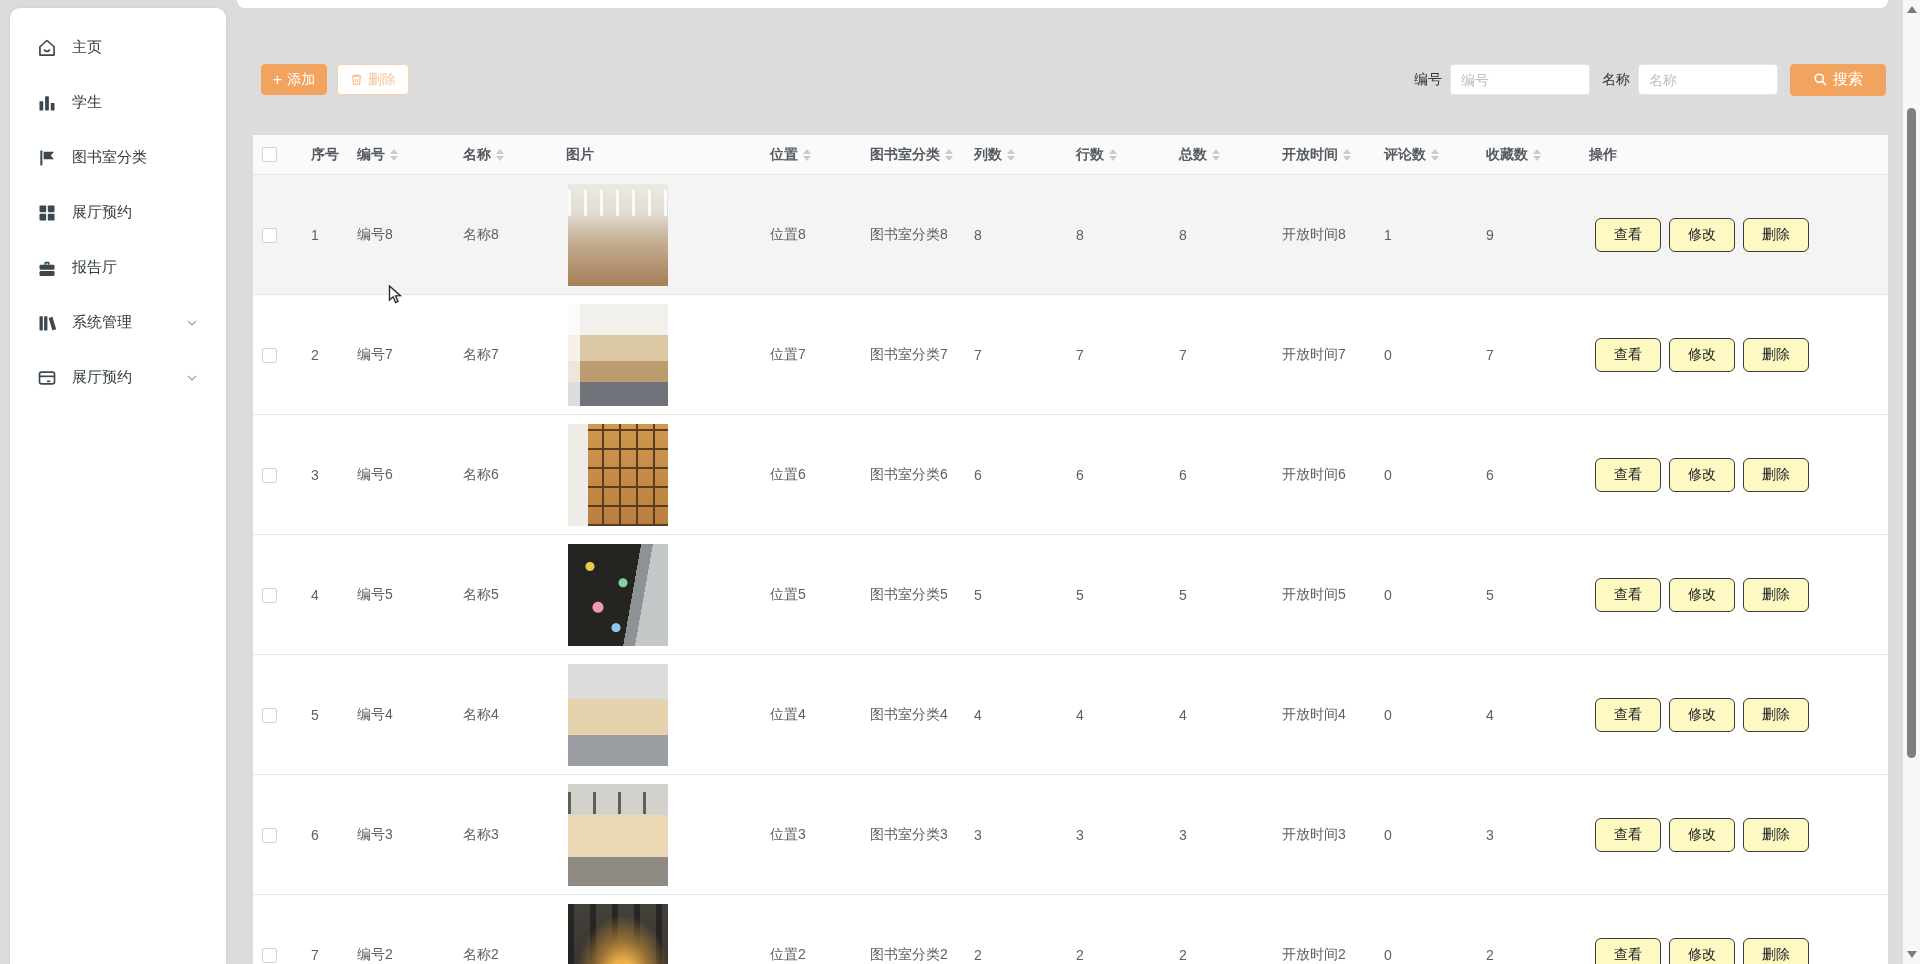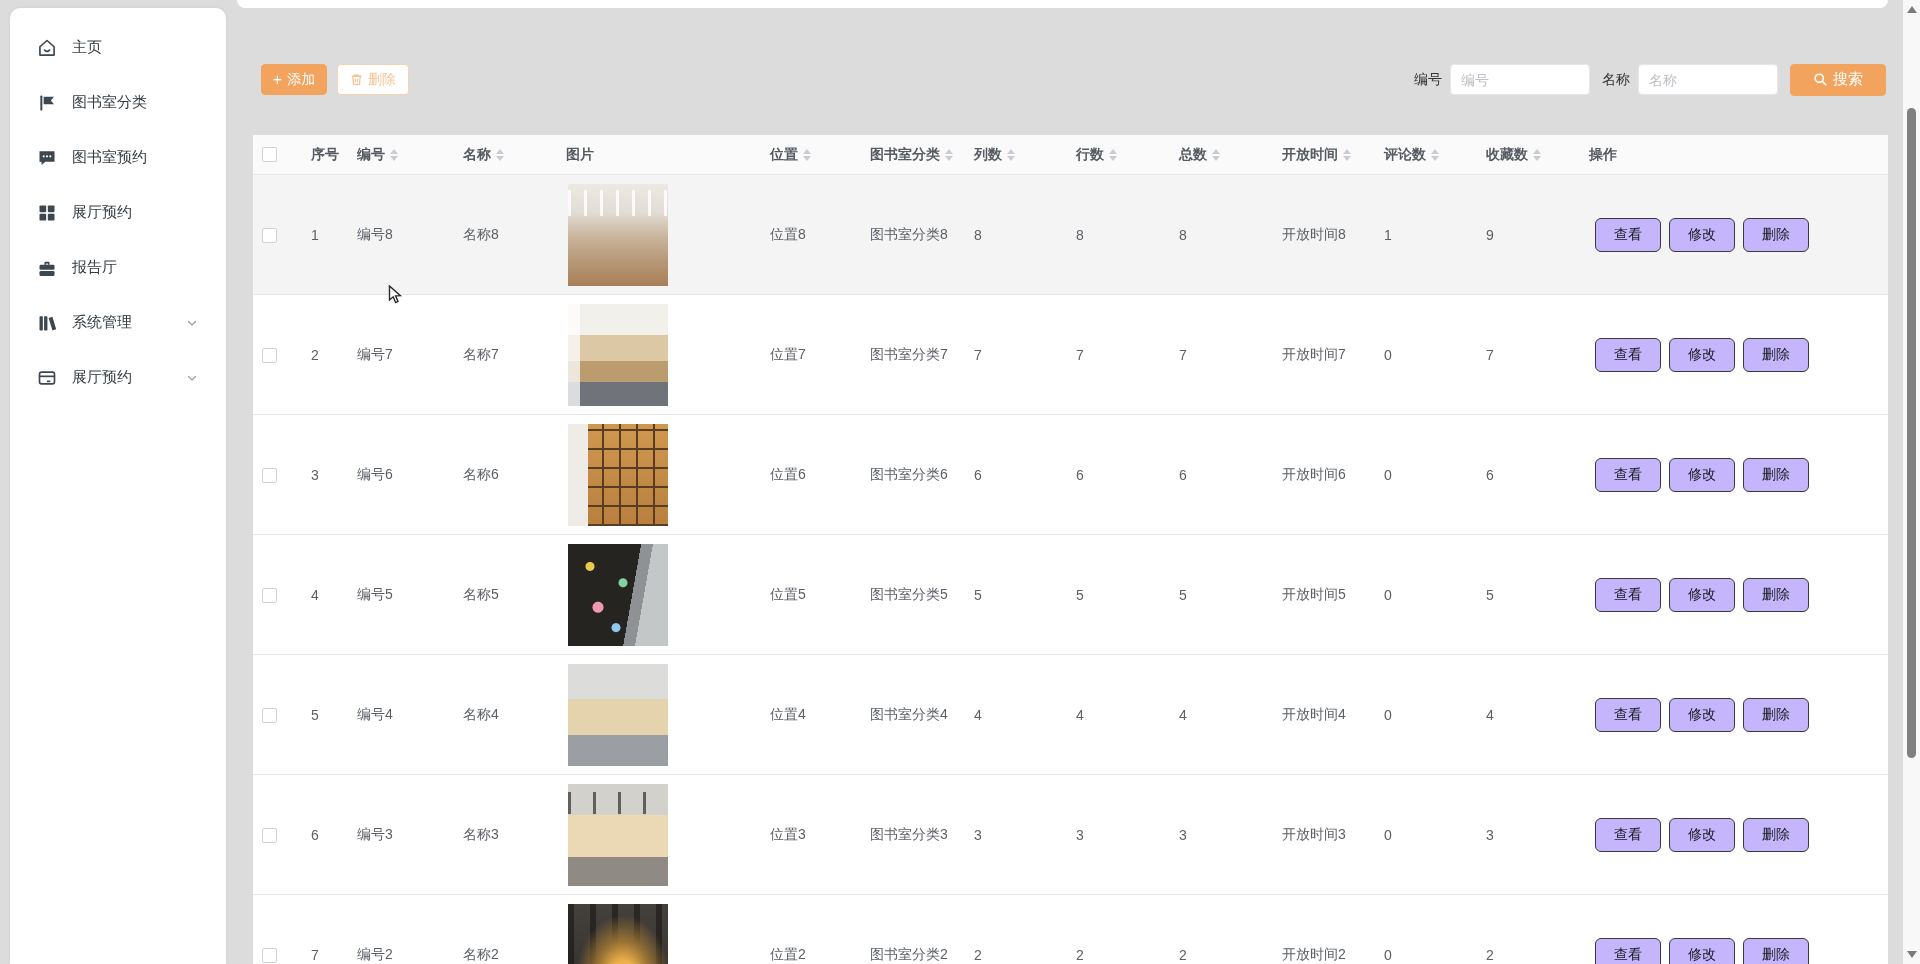--- a/index.html
+++ b/index.html
@@ -57,21 +57,21 @@
   .tri-down { width:0; height:0; border-left:4px solid transparent; border-right:4px solid transparent;
               border-top:5px solid #c9ccd1; }
   .trow { display:grid; grid-template-columns:var(--cols); height:120px; align-items:center;
           border-bottom:1px solid #e6e6e6; font-size:14px; color:#5c6066; background:#fff; }
   .trow.hover { background:#f4f4f4; }
   .td { padding-left:10px; white-space:nowrap; }
   .cb { width:15px; height:15px; border:1px solid #cfd3d7; border-radius:2px; background:#fff;
         margin-left:9px; display:inline-block; vertical-align:middle; cursor:pointer; }
   .photo { width:100px; height:102px; margin-left:12px; cursor:pointer; }
   .actions { display:flex; gap:8px; padding-left:16px; }
-  .btn-action { width:66px; height:34px; background:#c4b5fd; border:1px solid #3a3a3a; border-radius:6px;
+  .btn-action { width:66px; height:34px; background:#fef9c3; border:1px solid #3a3a3a; border-radius:6px;
                 font-size:14px; color:#17191c; font-weight:500; cursor:pointer; font-family:inherit; }
 
   
   .img-1 { background:
       repeating-linear-gradient(90deg, rgba(255,255,255,.85) 0 3px, rgba(255,255,255,0) 3px 16px) 0 6px/100% 26px no-repeat,
       linear-gradient(180deg,#ece9e4 0%,#e2ddd4 28%,#c9b49c 52%,#b79a79 74%,#a87f58 100%); }
   .img-2 { background:
       linear-gradient(90deg, rgba(255,255,255,.75) 0 12%, rgba(255,255,255,0) 12%),
       linear-gradient(180deg,#f2f0eb 0 30%,#dcc8a5 30% 56%,#bb9c6f 56% 76%,#70747a 76% 100%); }
   .img-3 { background:
@@ -119,36 +119,35 @@
             <svg viewBox="0 0 24 24" fill="none" stroke="currentColor" stroke-width="2">
               <path d="M3.5 10.5 L12 3 L20.5 10.5 V20.5 H3.5 Z" stroke-linejoin="round"></path>
               <path d="M9 14.5 q3 3 6 0" stroke-linecap="round"></path>
             </svg>
           </span>
           <span class="nav-label">主页</span>
         </li>
         <li class="nav-item">
           <span class="icon">
             <svg viewBox="0 0 24 24" fill="currentColor">
+              <rect x="3" y="10" width="4.5" height="11" rx="1"></rect>
+              <rect x="9.75" y="4" width="4.5" height="17" rx="1"></rect>
+              <rect x="16.5" y="12" width="4.5" height="9" rx="1"></rect>
+            </svg>
+          </span>
+          <span class="nav-label">学生</span>
+        </li>
+        <li class="nav-item">
+          <span class="icon">
+            <svg viewBox="0 0 24 24" fill="currentColor">
               <rect x="4" y="3" width="2.4" height="18" rx="1"></rect>
               <path d="M8 4.5 H20.5 L16.5 9 L20.5 13.5 H8 Z"></path>
             </svg>
           </span>
           <span class="nav-label">图书室分类</span>
-        </li>
-        <li class="nav-item">
-          <span class="icon">
-            <svg viewBox="0 0 24 24" fill="currentColor">
-              <path d="M3 4 h18 v12.5 h-11 l-4.5 4 v-4 H3 Z"></path>
-              <circle cx="8" cy="10" r="1.3" fill="#fff"></circle>
-              <circle cx="12" cy="10" r="1.3" fill="#fff"></circle>
-              <circle cx="16" cy="10" r="1.3" fill="#fff"></circle>
-            </svg>
-          </span>
-          <span class="nav-label">图书室预约</span>
         </li>
         <li class="nav-item">
           <span class="icon">
             <svg viewBox="0 0 24 24" fill="currentColor">
               <rect x="3" y="3" width="8" height="8" rx="1"></rect>
               <rect x="13" y="3" width="8" height="8" rx="1"></rect>
               <rect x="3" y="13" width="8" height="8" rx="1"></rect>
               <rect x="13" y="13" width="8" height="8" rx="1"></rect>
             </svg>
           </span>

